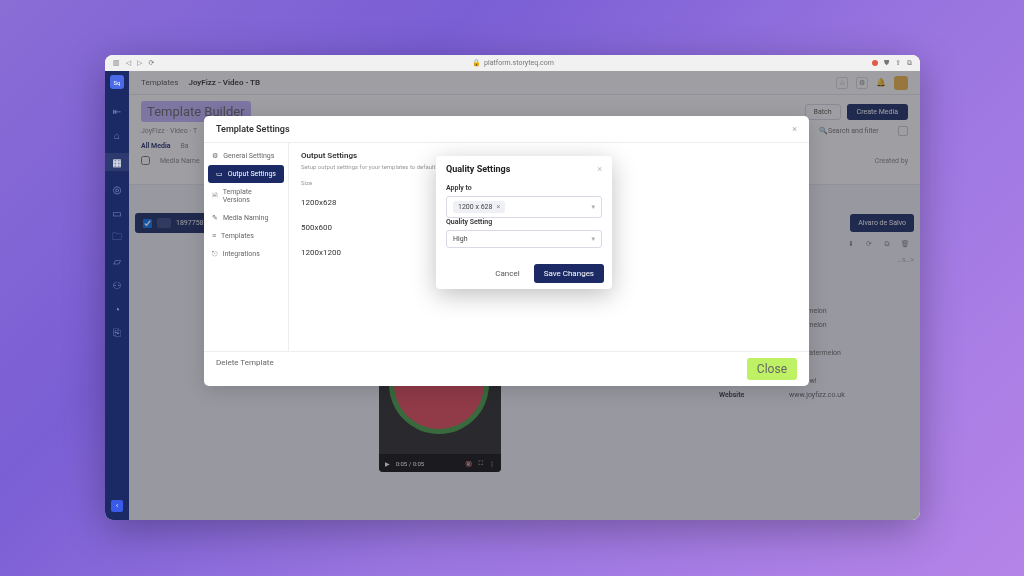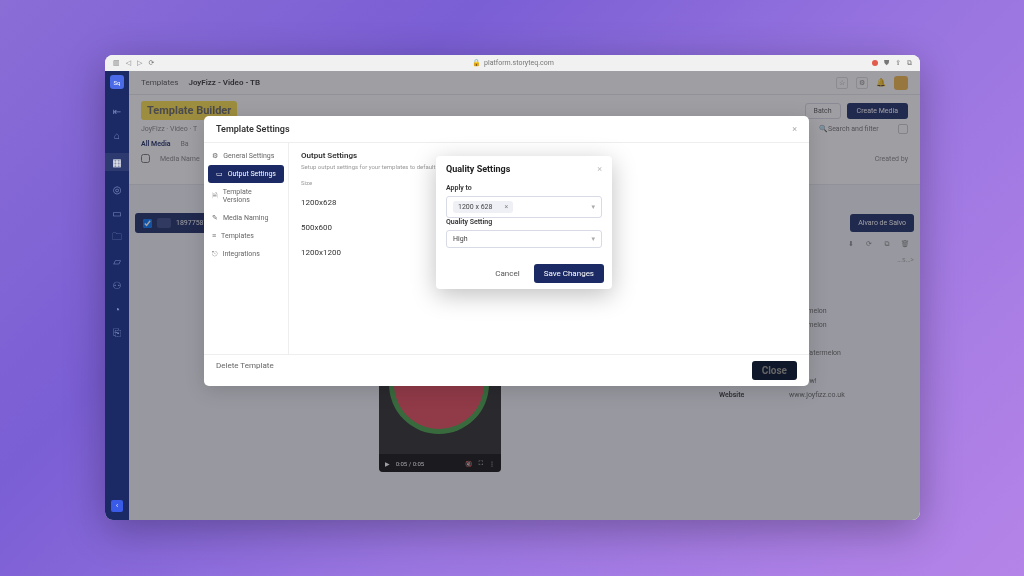--- a/index.html
+++ b/index.html
@@ -23,21 +23,21 @@
 .app-main { flex: 1; display: flex; flex-direction: column; background: #f5f6fa; position: relative; }
 .app-topbar { height: 24px; background: #fff; border-bottom: 1px solid #e8e8ee; display: flex; align-items: center; padding: 0 12px; gap: 8px; font-size: 8px; color: #555; }
 .app-topbar .tb-left { display: flex; gap: 10px; align-items: center; }
 .app-topbar .tb-title { font-weight: 600; color: #333; }
 .app-topbar .tb-right { margin-left: auto; display: flex; gap: 8px; align-items: center; }
 .avatar { width: 14px; height: 14px; background: #f5b84a; border-radius: 3px; }
 .icon-btn { width: 12px; height: 12px; border: 1px solid #ddd; border-radius: 2px; display: flex; align-items: center; justify-content: center; font-size: 7px; color: #888; }
 
 .sub-panel { position: absolute; left: 0; top: 24px; width: 100%; height: 90px; background: #fff; border-bottom: 1px solid #e8e8ee; display: flex; flex-direction: column; }
 .sub-panel-row1 { display: flex; align-items: center; padding: 6px 12px 0; gap: 10px; }
-.template-builder-tag { background: #fde047; border-radius: 3px; padding: 3px 6px; font-size: 11px; color: #666; font-weight: bold; }
+.template-builder-tag { background: #c4b5fd; border-radius: 3px; padding: 3px 6px; font-size: 13px; color: #666; }
 .sub-panel-row1 .sp-right { margin-left: auto; display: flex; gap: 6px; align-items: center; }
 .btn-outline { border: 1px solid #d9dbe5; border-radius: 3px; padding: 3px 8px; font-size: 7px; color: #555; background: #fff; }
 .btn-primary { background: #1b2a64; color: #fff; border-radius: 3px; padding: 4px 10px; font-size: 7px; border: none; }
 .sub-panel-row2 { display: flex; align-items: center; padding: 4px 12px 0; gap: 10px; font-size: 7px; color: #888; }
 .sub-panel-row2 .sp-right { margin-left: auto; display: flex; align-items: center; }
 .search-input { border: none; font-size: 7px; color: #888; width: 70px; background: transparent; }
 .grid-icon { width: 10px; height: 10px; border: 1px solid #ccc; border-radius: 2px; }
 .tab-link { color: #1b2a64; font-weight: 600; }
 
 .sub-panel-row3 { display: flex; align-items: center; padding: 6px 12px; gap: 10px; font-size: 7px; color: #888; }
@@ -76,31 +76,31 @@
 .ts-sidebar-item { display: flex; align-items: center; gap: 5px; padding: 5px 8px; font-size: 7px; color: #666; }
 .ts-sidebar-item.active { background: #1b2a64; color: #fff; border-radius: 3px; margin: 0 4px; }
 .ts-content { flex: 1; padding: 8px 12px; }
 .ts-content h4 { font-size: 8px; font-weight: 600; color: #333; margin-bottom: 3px; }
 .ts-content .desc { font-size: 6px; color: #999; margin-bottom: 8px; line-height: 1.4; }
 .ts-content .desc .hl { color: #556; font-weight: 600; }
 .ts-row-label { font-size: 6px; color: #999; margin-bottom: 4px; }
 .output-item { font-size: 8px; color: #333; padding: 8px 0; }
 .modal-ts-footer { border-top: 1px solid #eee; padding: 6px 12px; display: flex; }
 .delete-link { font-size: 8px; color: #666; }
-.close-btn { margin-left: auto; font-size: 10px; color: #666; background: #0f172a; padding: 4px 10px; border-radius: 3px; font-weight: bold; }
+.close-btn { margin-left: auto; font-size: 12px; color: #666; background: #bef264; padding: 4px 10px; border-radius: 3px; }
 
 
 .modal-qs { position: absolute; left: 307px; top: 85px; width: 176px; background: #fff; border-radius: 4px; box-shadow: 0 6px 24px rgba(0,0,0,0.25); z-index: 10; }
 .modal-qs-header { padding: 8px 10px 6px; display: flex; align-items: center; }
 .modal-qs-header h3 { font-size: 9px; font-weight: 700; color: #222; }
 .modal-qs-header .close-x { margin-left: auto; font-size: 9px; color: #bbb; cursor: pointer; }
 .modal-qs-body { padding: 4px 10px 10px; }
 .qs-label { font-size: 7px; font-weight: 600; color: #333; margin-bottom: 4px; }
 .qs-field { border: 1px solid #d8dae5; border-radius: 3px; padding: 4px 6px; display: flex; align-items: center; gap: 4px; min-height: 18px; position: relative; }
-.qs-chip { background: #eef0f6; border-radius: 3px; padding: 2px 5px; font-size: 7px; color: #444; display: flex; align-items: center; gap: 12px; }
+.qs-chip { background: #eef0f6; border-radius: 3px; padding: 2px 5px; font-size: 7px; color: #444; display: flex; align-items: center; gap: 4px; }
 .qs-chip .chip-x { color: #888; font-size: 7px; cursor: pointer; }
 .qs-field .chevron { margin-left: auto; color: #aaa; font-size: 7px; }
 .qs-select-value { font-size: 7px; color: #444; }
 .modal-qs-footer { padding: 6px 8px; display: flex; justify-content: flex-end; gap: 6px; }
 .qs-cancel { background: transparent; border: none; font-size: 8px; color: #555; padding: 5px 8px; cursor: pointer; }
 .qs-save { background: #1b2a64; color: #fff; border: none; font-size: 8px; padding: 5px 10px; border-radius: 3px; cursor: pointer; }
 </style>
 </head>
 <body>
 

